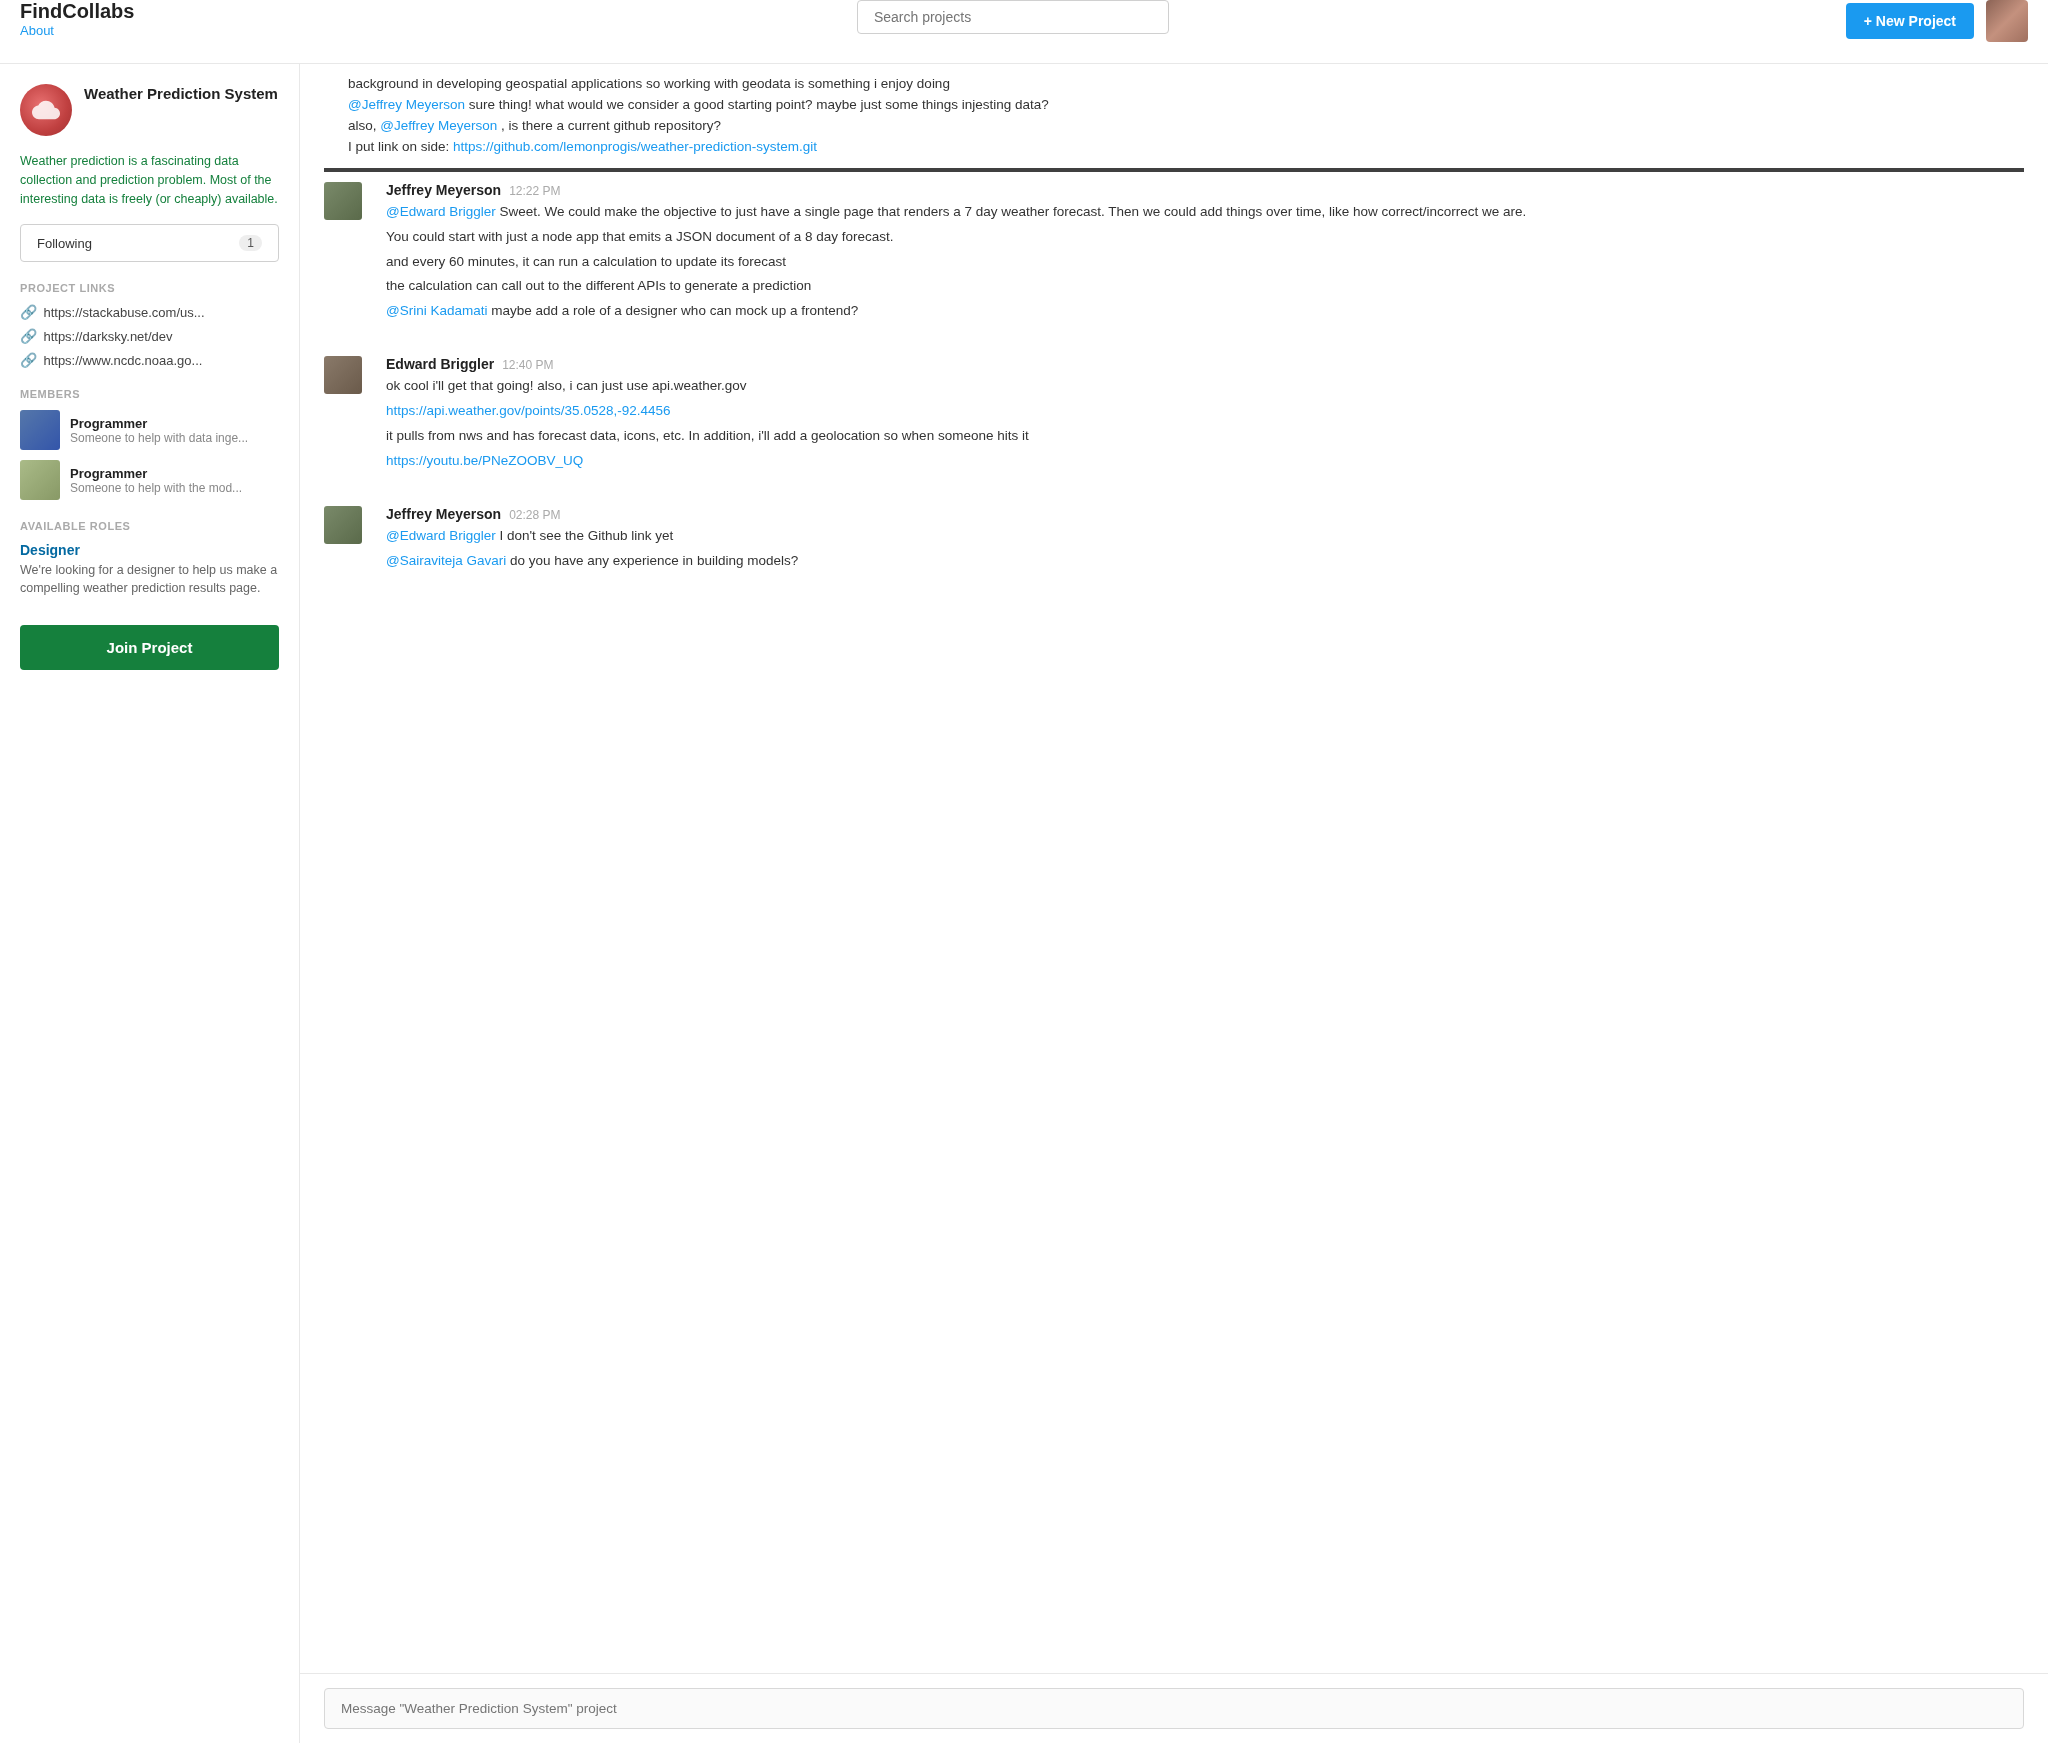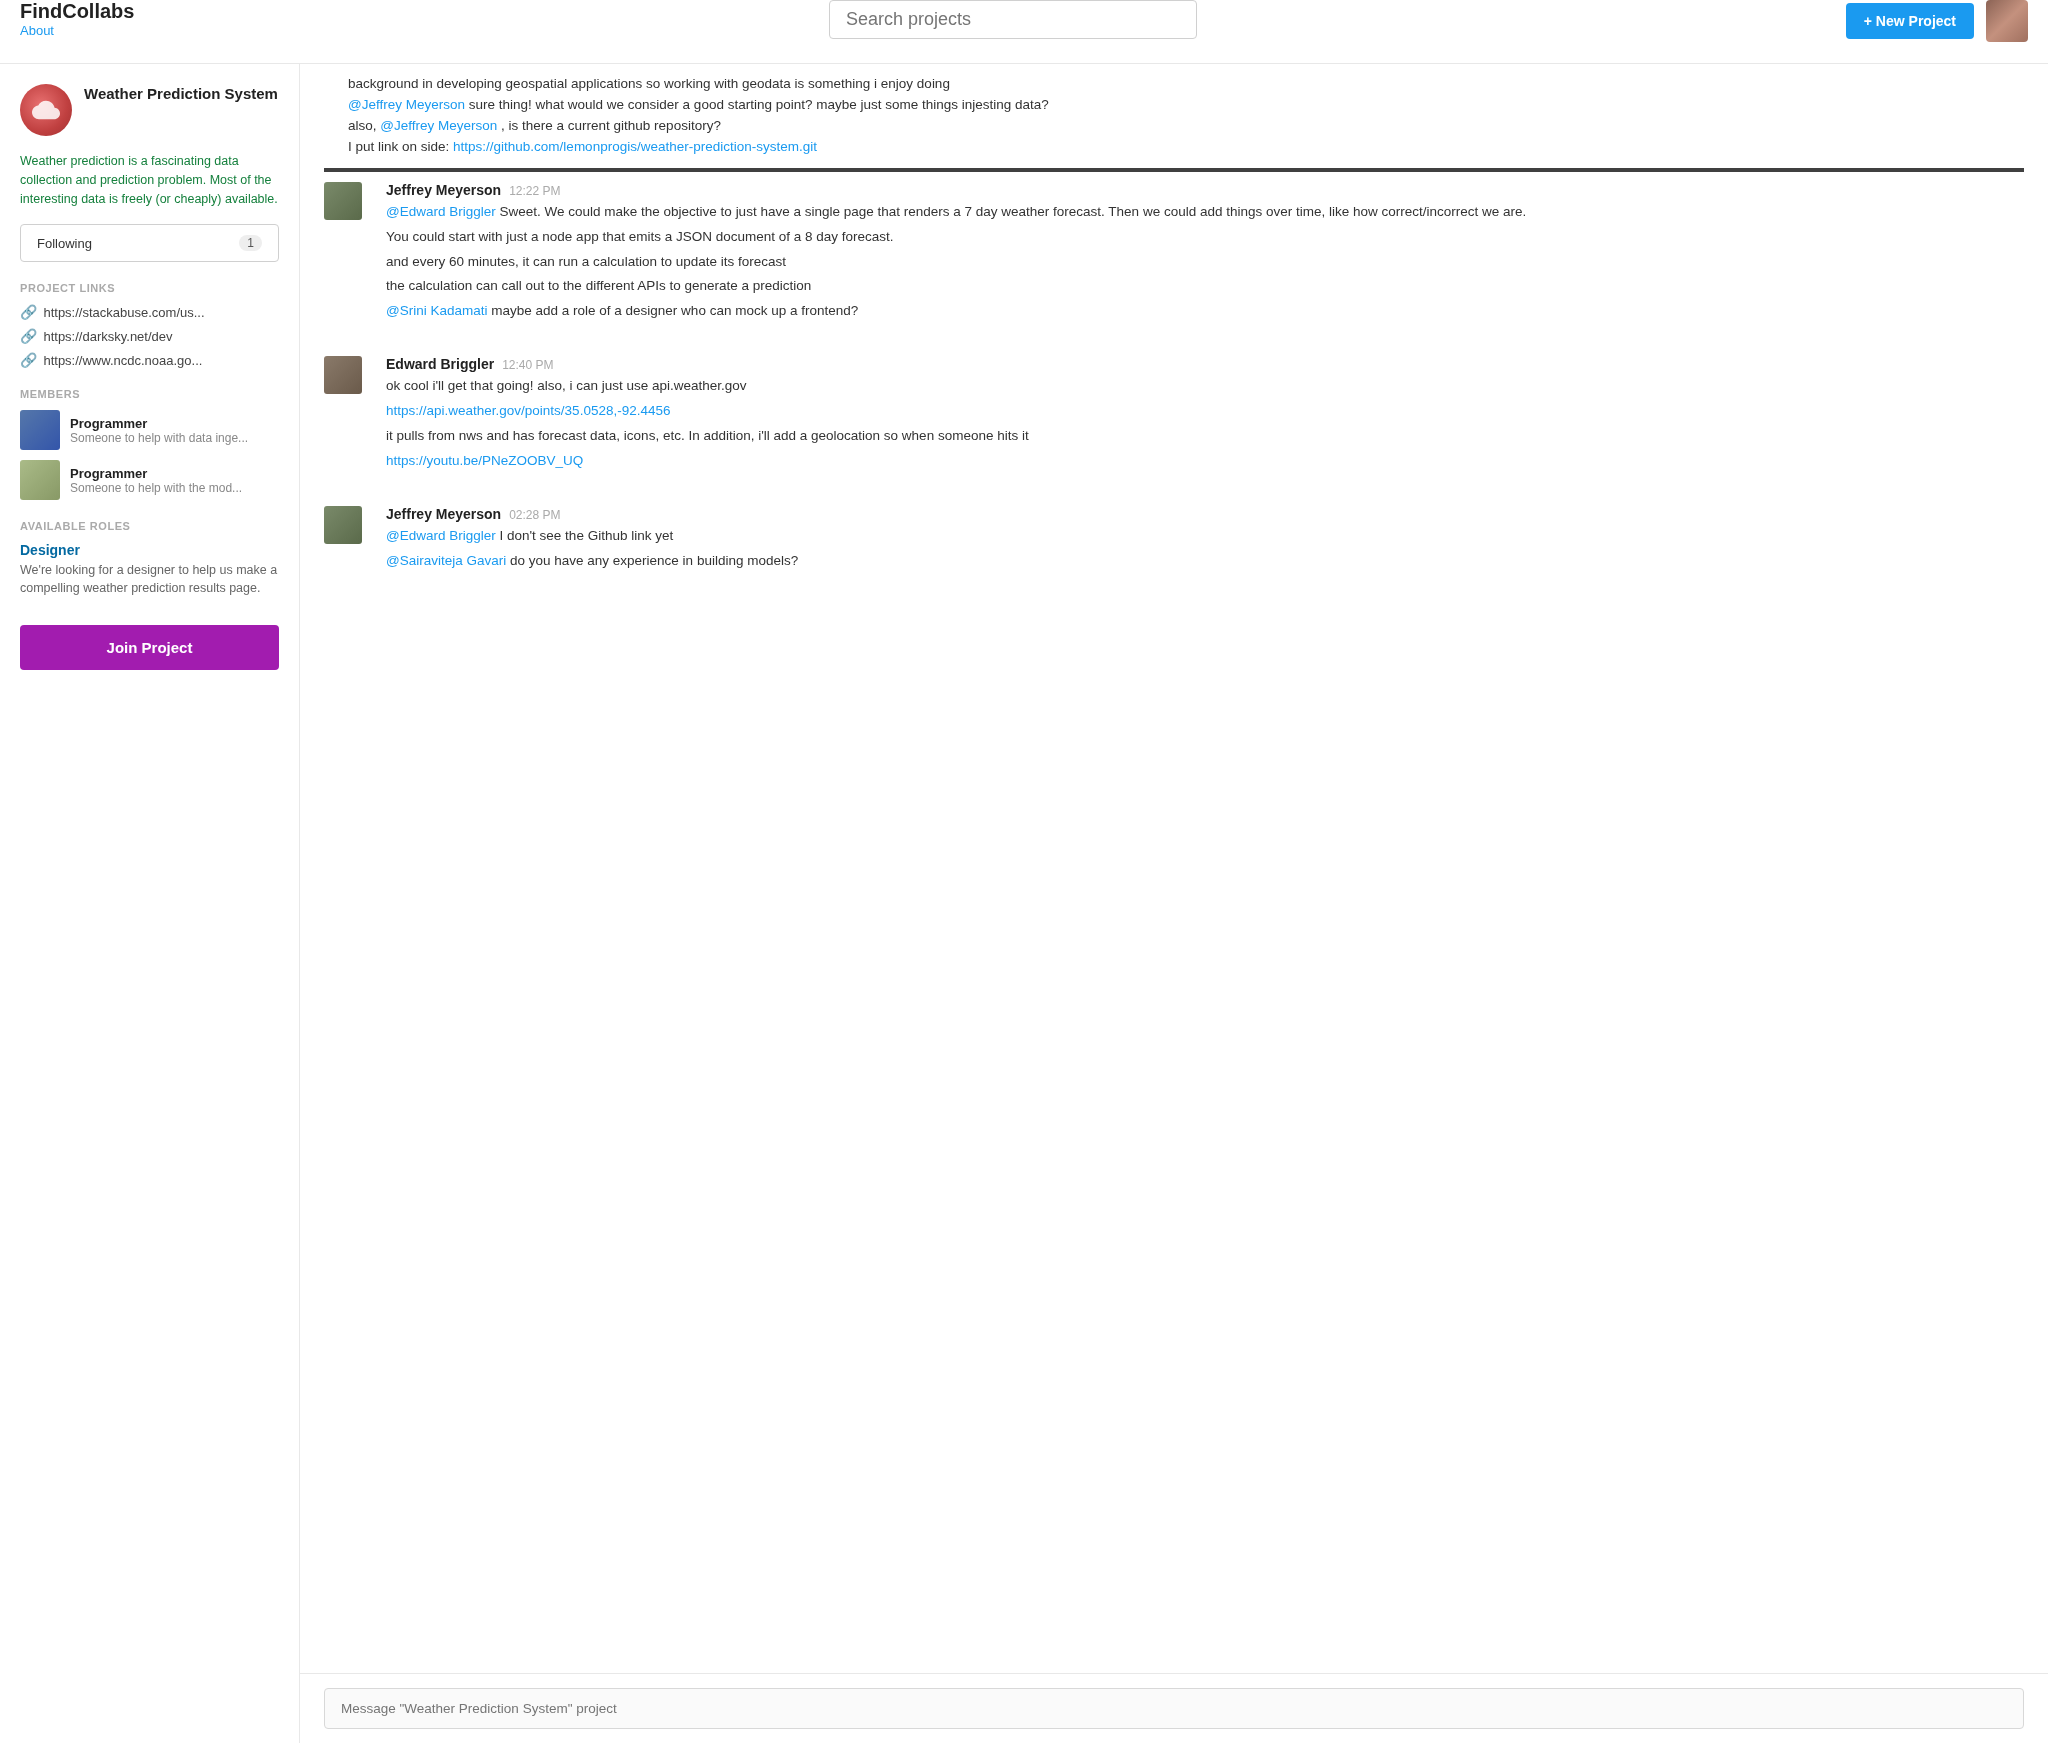--- a/index.html
+++ b/index.html
@@ -32,25 +32,25 @@
       color: #1a9af0;
       cursor: pointer;
     }
     .header-search {
       flex: 1;
       display: flex;
       justify-content: center;
       margin: 0 20px;
     }
     .header-search input {
-      width: 368px;
+      width: 312px;
       padding: 8px 16px;
       border: 1px solid #d0d0d0;
       border-radius: 4px;
-      font-size: 18px;
+      font-size: 14px;
       color: #999;
       outline: none;
     }
     .header-actions {
       display: flex;
       align-items: center;
       gap: 12px;
     }
     .new-project-btn {
       background: #1a9af0;
@@ -228,21 +228,21 @@
       margin-bottom: 4px;
     }
     .role-desc {
       font-size: 12.5px;
       color: #666;
       line-height: 1.4;
     }
     .join-btn {
       width: 100%;
       padding: 14px;
-      background: #a21caf;
+      background: #15803d;
       color: #fff;
       border: none;
       border-radius: 4px;
       font-size: 15px;
       font-weight: 600;
       cursor: pointer;
       margin-top: 16px;
       text-align: center;
     }
 

